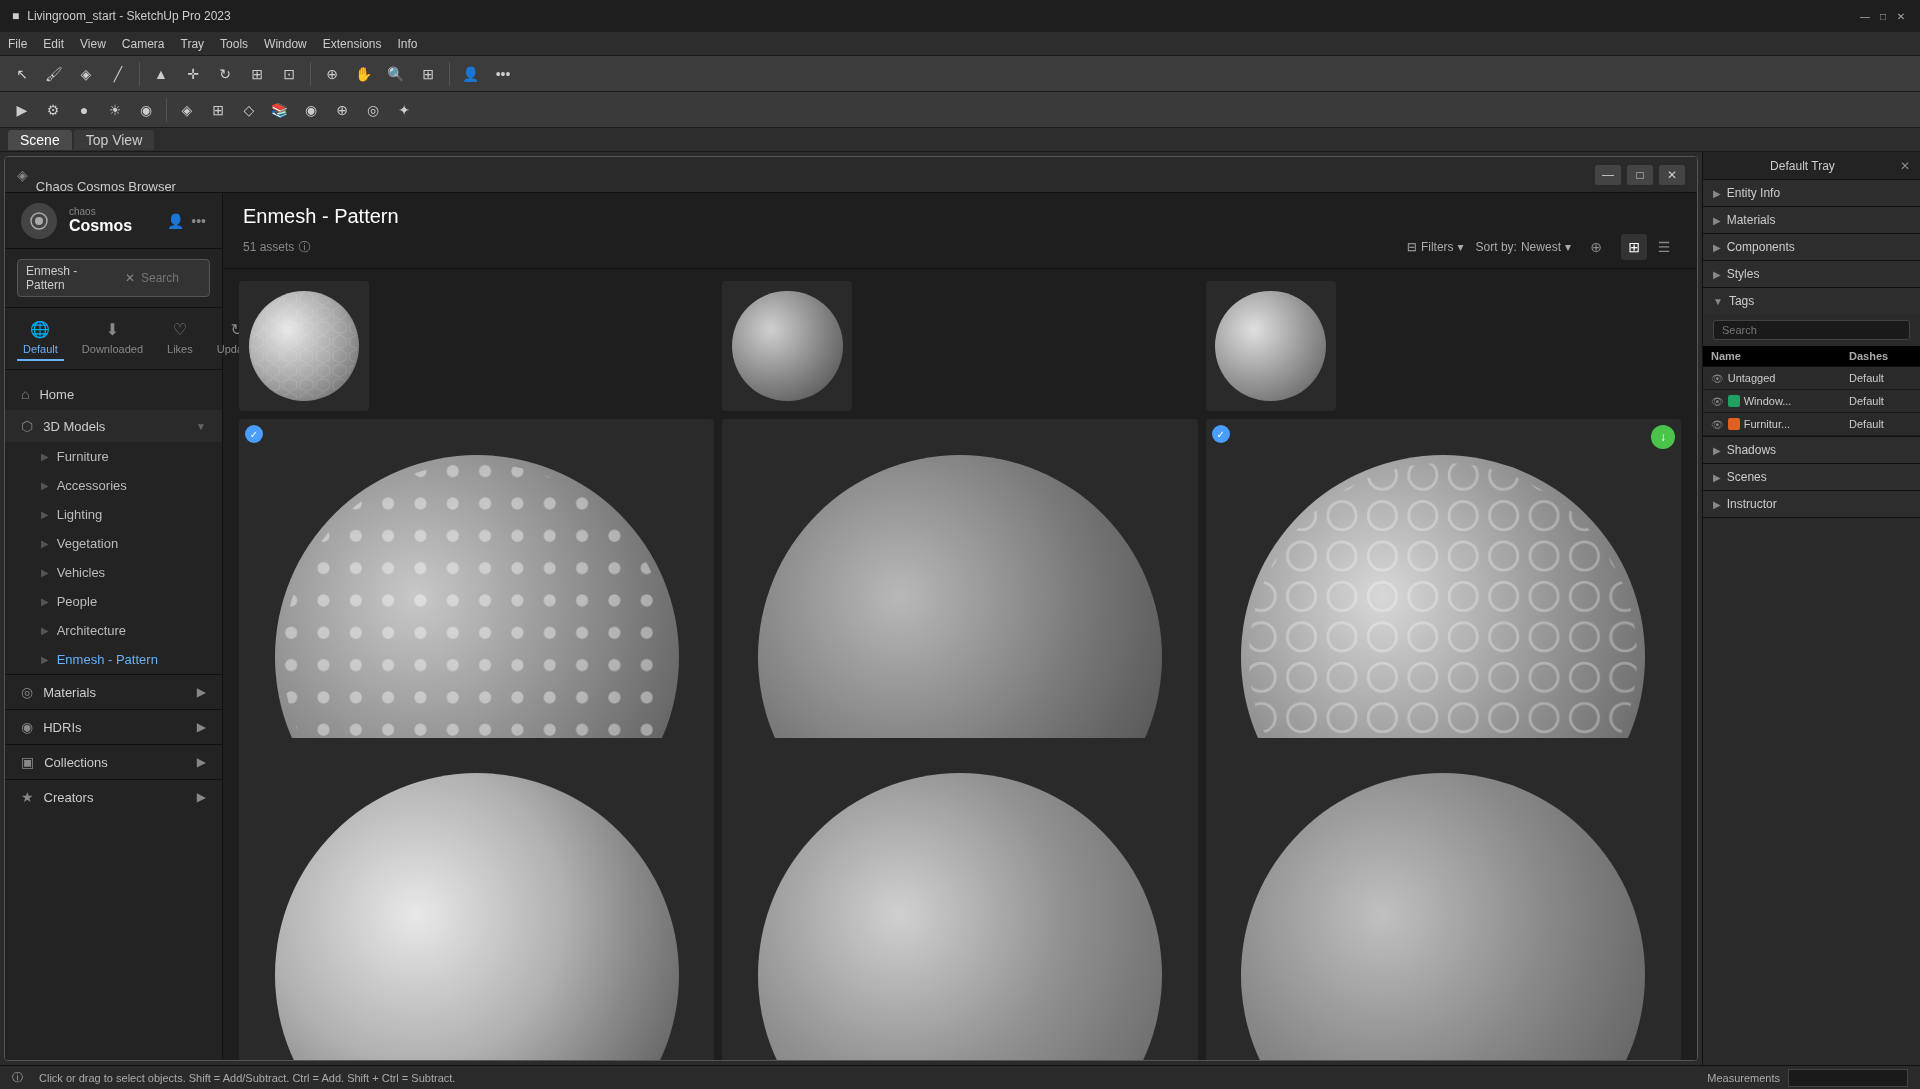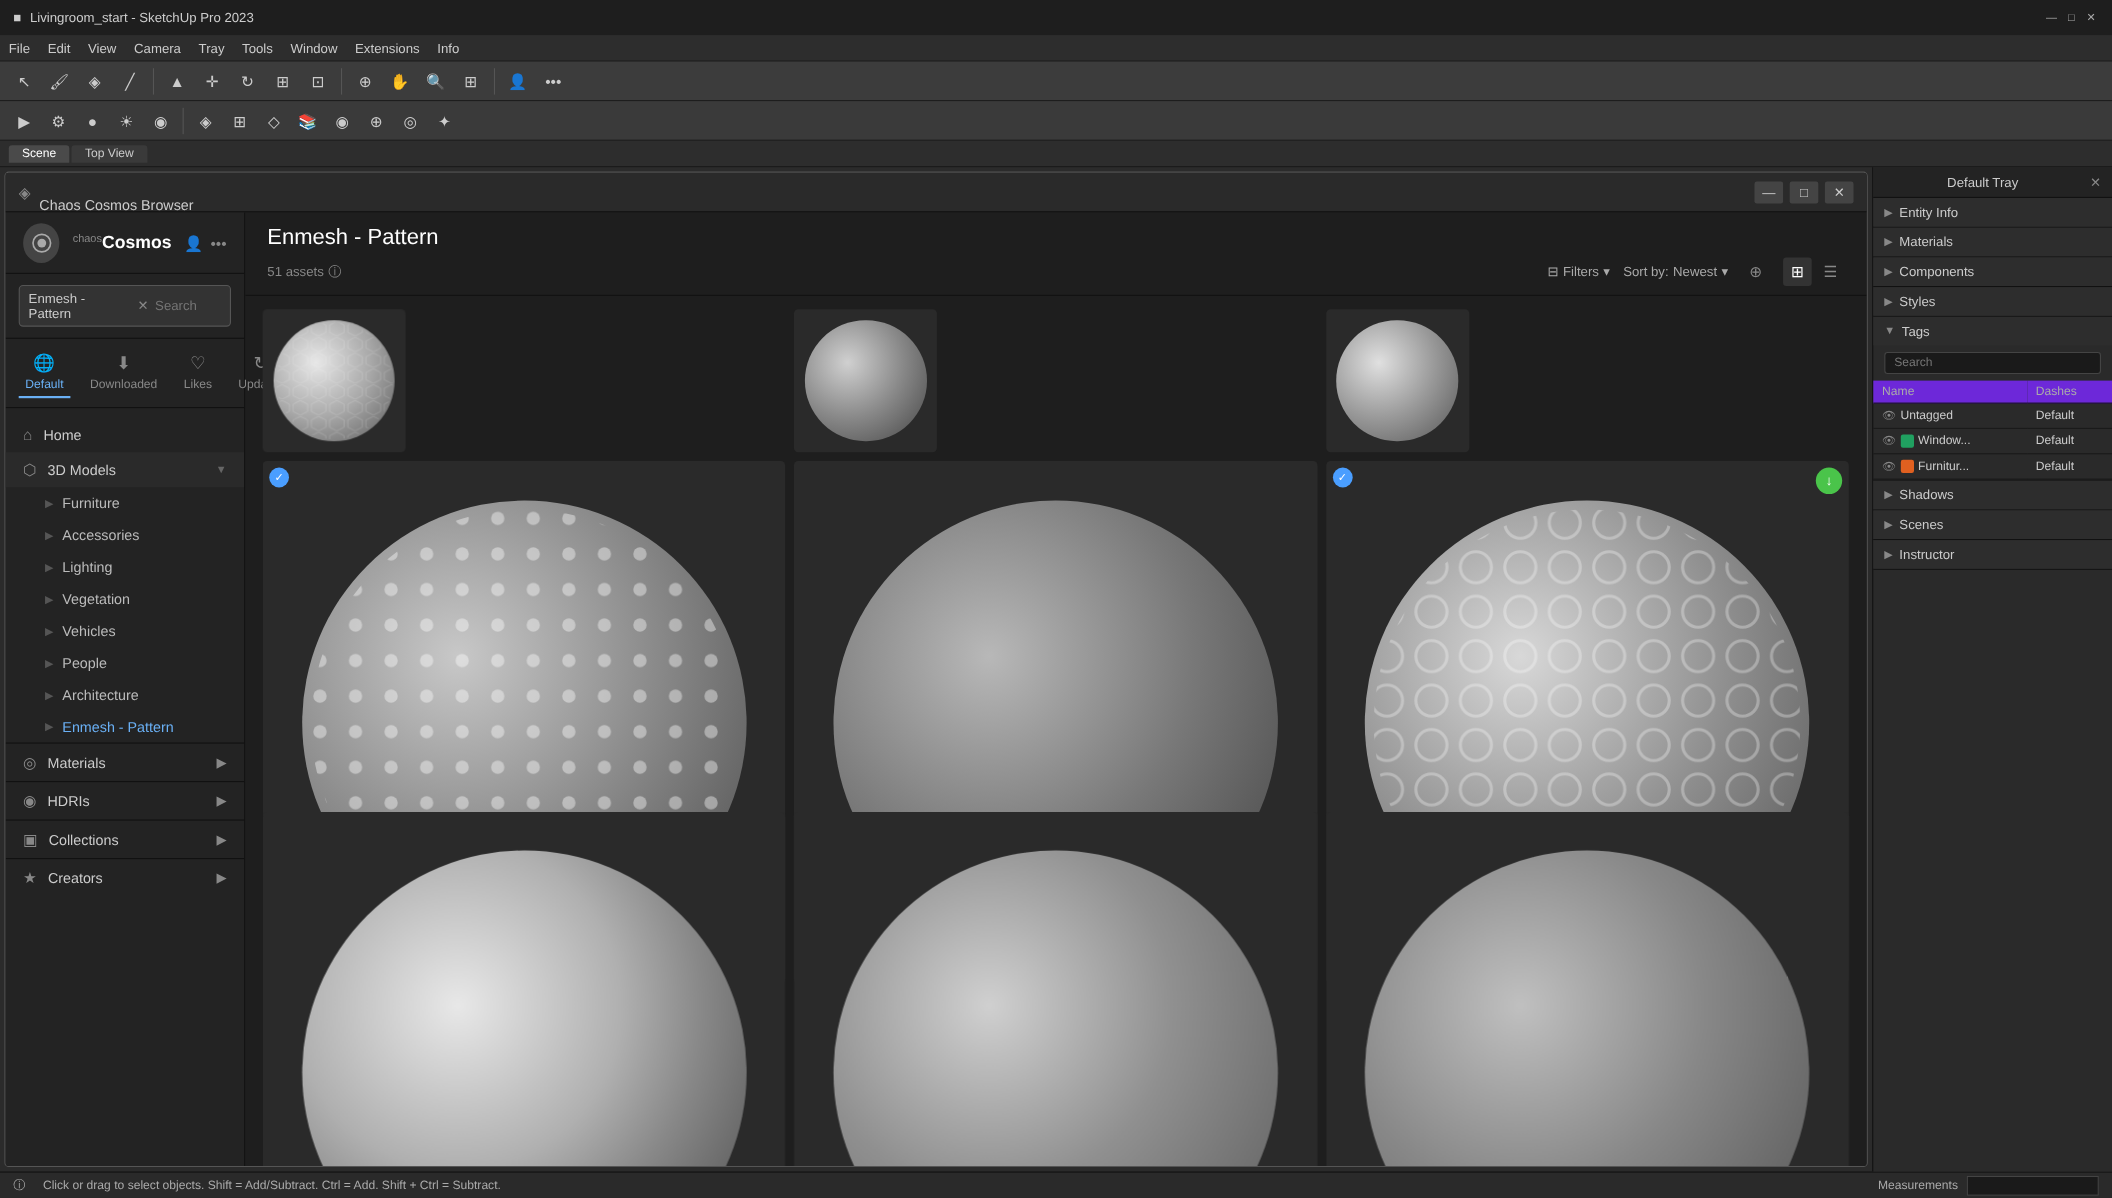--- a/index.html
+++ b/index.html
@@ -42,21 +42,21 @@
       padding: 0 8px; gap: 3px; border-bottom: 1px solid #1a1a1a;
     }
 
     
     .scene-tabs {
       height: 24px; background: #2d2d2d; display: flex; align-items: center;
       padding: 0 8px; gap: 2px; font-size: 11px; color: #bbb; border-bottom: 1px solid #1a1a1a;
     }
     .scene-tab {
       padding: 2px 12px; background: #3a3a3a; border-radius: 3px 3px 0 0;
-      cursor: pointer; font-size: 11px; color: #ccc;
+      cursor: pointer; font-size: 14px; color: #ccc;
     }
     .scene-tab.active { background: #4a4a4a; color: #fff; }
 
     
     .main-area {
       display: flex; height: calc(1089px - 32px - 24px - 36px - 36px - 24px - 24px);
     }
 
     
     .viewport-panel {
@@ -99,21 +99,21 @@
       display: flex; flex-direction: column; padding: 0;
     }
     .cosmos-logo-area {
       height: 56px; display: flex; align-items: center; padding: 0 16px; gap: 12px;
       border-bottom: 1px solid #111;
     }
     .cosmos-logo-icon {
       width: 36px; height: 36px; background: #444; border-radius: 50%;
       display: flex; align-items: center; justify-content: center; color: #fff; font-size: 14px;
     }
-    .cosmos-logo-text { display: flex; flex-direction: row; }
+    .cosmos-logo-text { display: flex; flex-direction: column; }
     .cosmos-logo-brand { color: #888; font-size: 10px; }
     .cosmos-logo-name { color: #fff; font-size: 16px; font-weight: 600; }
     .cosmos-logo-actions { margin-left: auto; display: flex; gap: 6px; }
     .cosmos-logo-btn { background: none; border: none; color: #888; cursor: pointer; font-size: 14px; }
 
     .cosmos-search-row {
       padding: 10px 12px; border-bottom: 1px solid #111;
     }
     .cosmos-search-tag {
       display: flex; align-items: center; gap: 6px; background: #333;
@@ -253,22 +253,22 @@
     .tray-search {
       padding: 6px 10px;
     }
     .tray-search-input {
       width: 100%; background: #1a1a1a; border: 1px solid #444; border-radius: 3px;
       padding: 3px 8px; color: #ccc; font-size: 11px; outline: none;
     }
 
     .tray-table { width: 100%; border-collapse: collapse; font-size: 11px; }
     .tray-table th {
-      background: #6d28d9; color: #aaa; text-align: left; padding: 4px 8px;
-      border-bottom: 1px solid #111; font-weight: normal;
+      background: #000000; color: #aaa; text-align: left; padding: 4px 8px;
+      border-bottom: 1px solid #111; font-weight: bold;
     }
     .tray-table td {
       padding: 5px 8px; color: #ccc; border-bottom: 1px solid #1a1a1a;
     }
     .color-dot { width: 12px; height: 12px; display: inline-block; border-radius: 2px; }
 
     
     .status-bar {
       height: 24px; background: #2a2a2a; display: flex; align-items: center;
       padding: 0 12px; font-size: 11px; color: #aaa; border-top: 1px solid #111;

